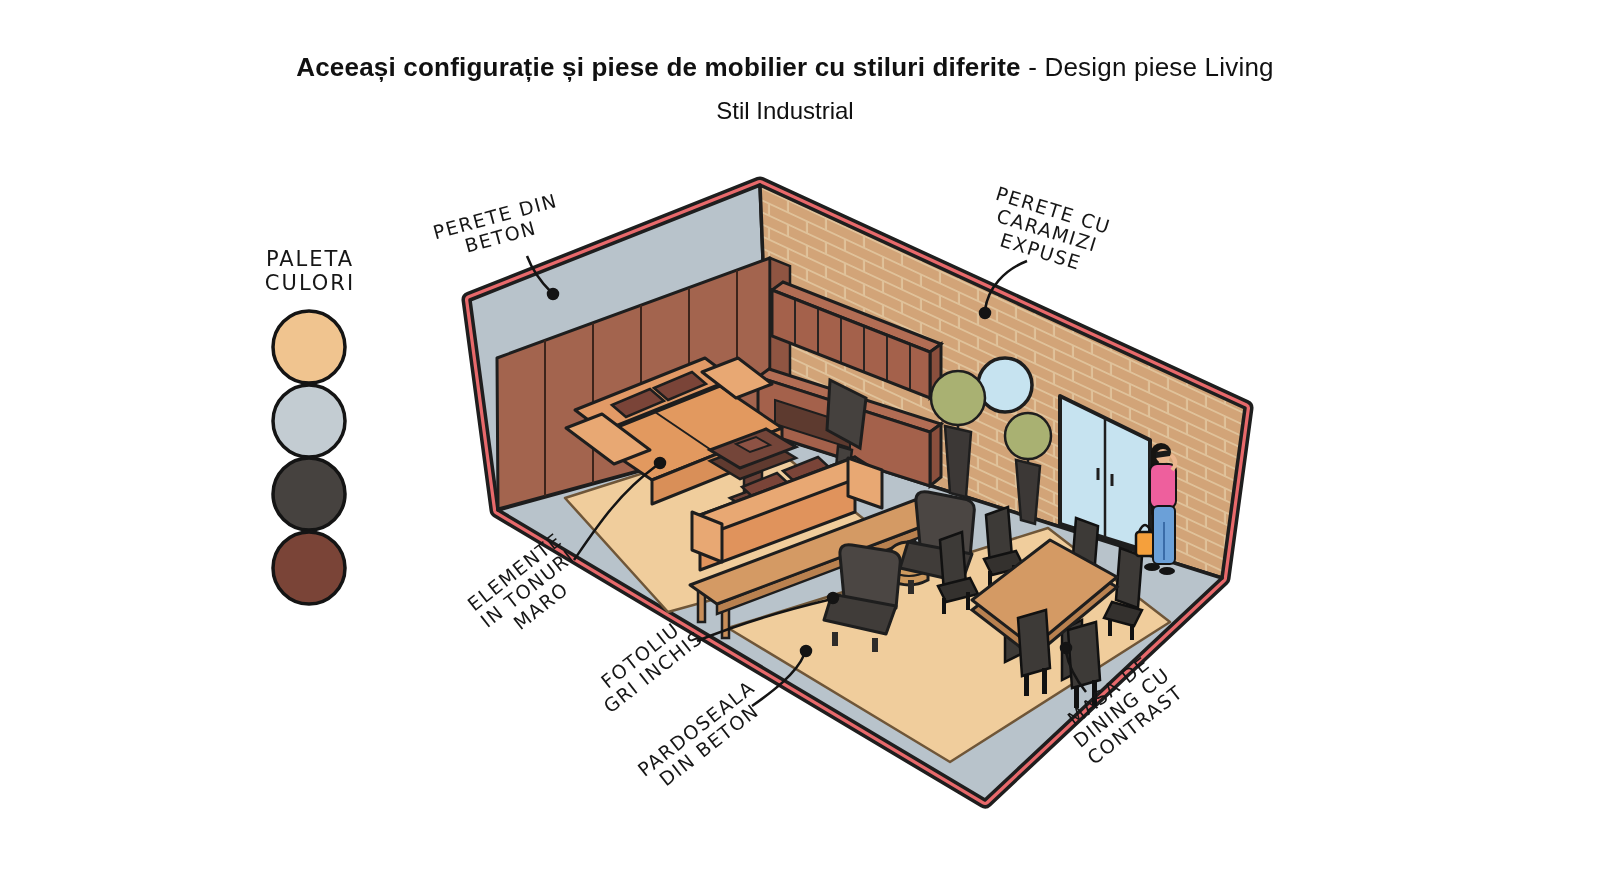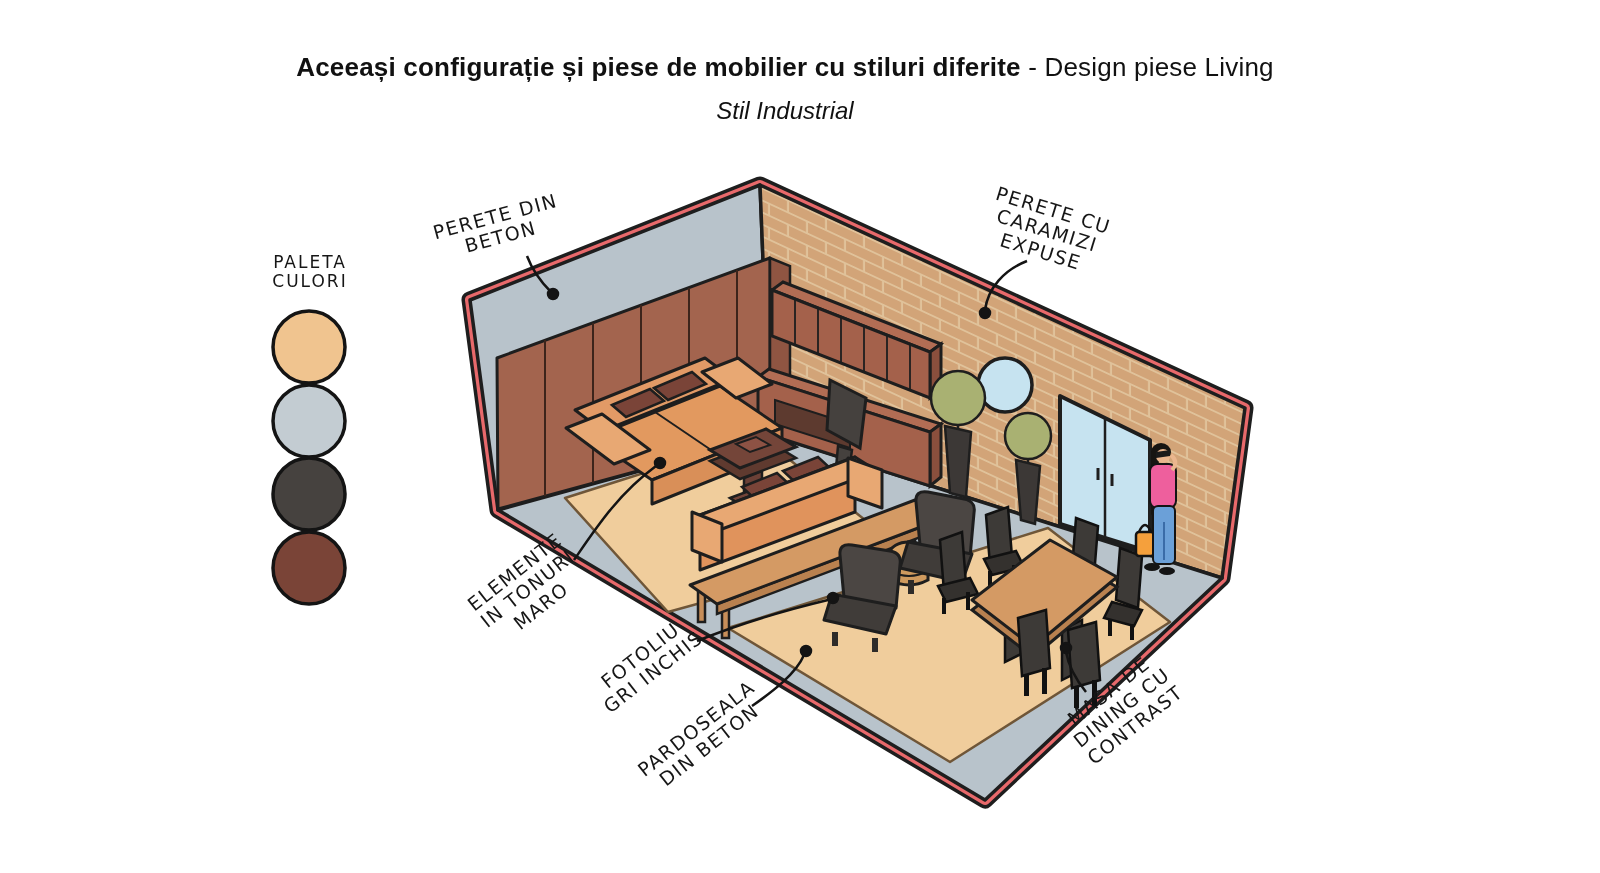--- a/index.html
+++ b/index.html
@@ -2,28 +2,28 @@
 <html><head>
 <meta charset="utf-8">
 <style>
   html,body{margin:0;padding:0;background:#ffffff;}
   #stage{position:relative;width:1600px;height:873px;background:#ffffff;overflow:hidden;
          font-family:"Liberation Sans",sans-serif;}
   
   #title-block{position:absolute;top:52px;left:0;width:1570px;text-align:center;color:#111;}
   #title-line1{font-size:26px;letter-spacing:.2px;}
   #title-line1 .b{font-weight:700;text-align:center;}
-  #title-line2{font-size:24px;margin-top:14px;font-style:italic;}
+  #title-line2{font-size:24px;margin-top:14px;}
   
   #scene-svg{position:absolute;left:0;top:0;width:1600px;height:873px;}
   
   .anno{position:absolute;white-space:pre-line;text-align:center;color:#161616;
         font-family:"DejaVu Sans",sans-serif;font-size:19px;line-height:1.12;
         letter-spacing:1.5px;font-weight:500;}
-  #anno-palette{font-size:17px;letter-spacing:2px;}
+  #anno-palette{font-size:21px;letter-spacing:2px;}
 </style>
 </head>
 <body>
 
 <div id="stage">
 
   <div id="title-block">
     <div id="title-line1"><span class="b">Aceeași configurație și piese de mobilier cu stiluri diferite</span><span> - Design piese Living</span></div>
     <div id="title-line2">Stil Industrial</div>
   </div>

